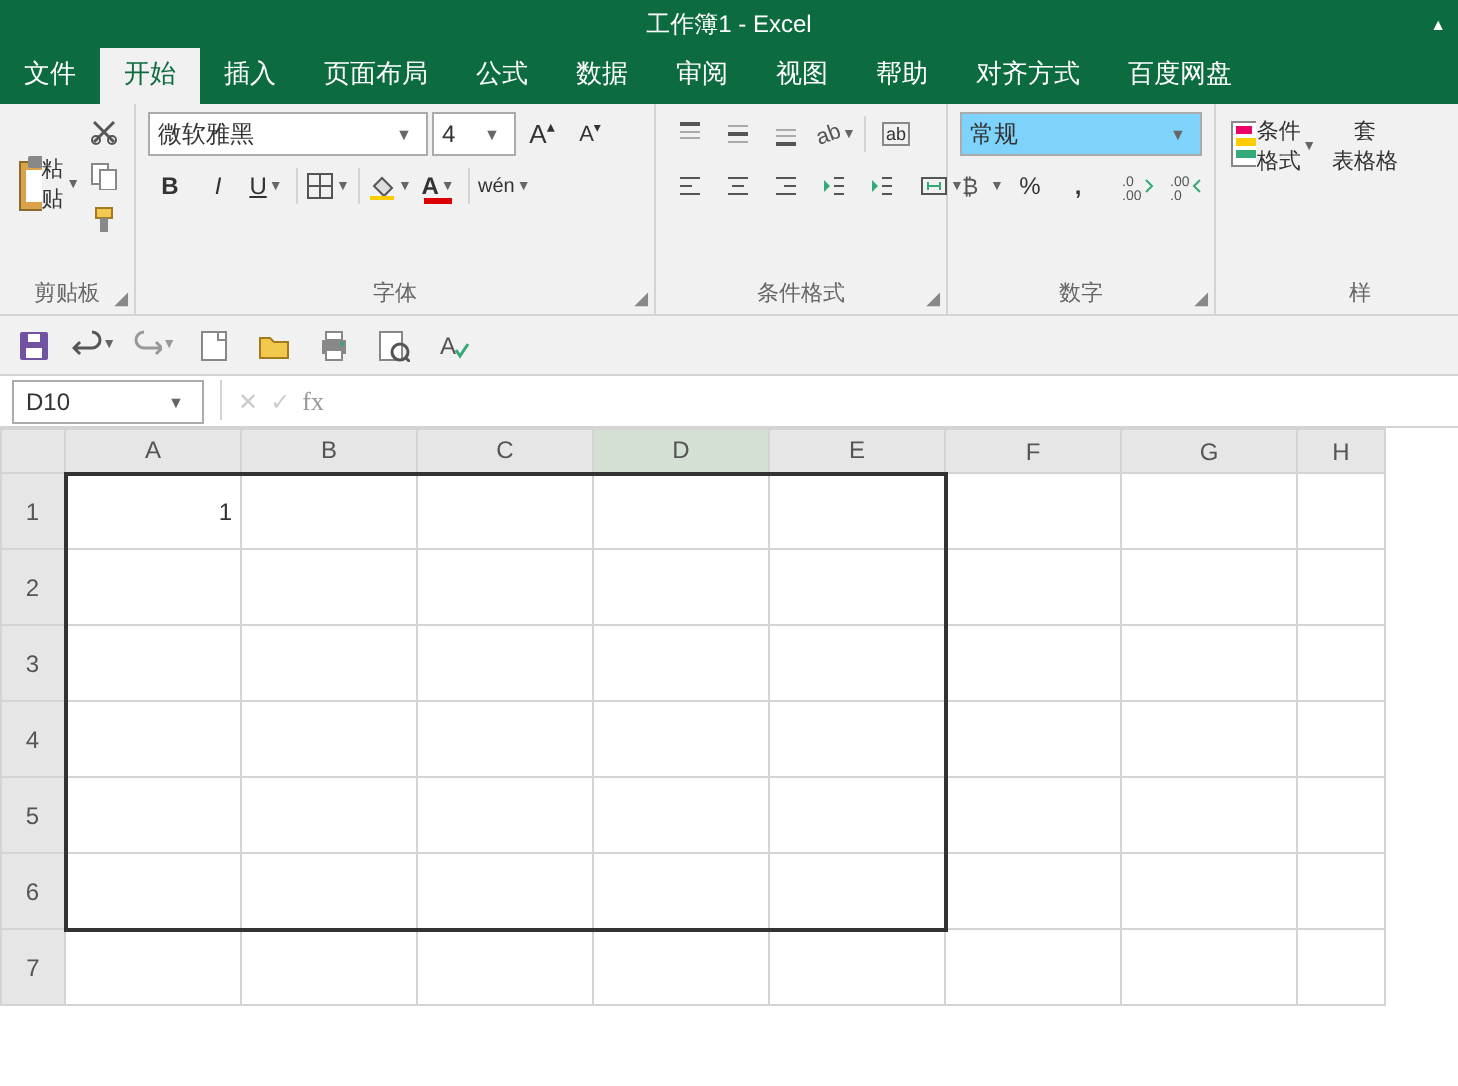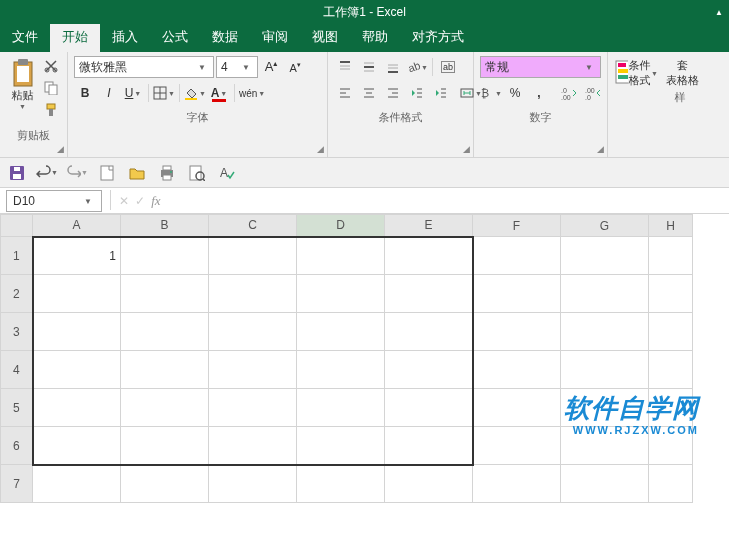--- a/index.html
+++ b/index.html
@@ -4,49 +4,49 @@
 <style>
 *{box-sizing:border-box;margin:0;padding:0;font-family:"Microsoft YaHei",Arial,sans-serif}
 body{background:#fff;font-size:12px;color:#333;width:729px;overflow:hidden}
 .titlebar{background:#0c6b3f;height:24px;display:flex;align-items:center;justify-content:center;position:relative}
 .titlebar .title{color:#fff;font-size:12px}
 .titlebar .caret{position:absolute;right:6px;color:#fff;font-size:8px}
 .tabs{background:#0c6b3f;height:28px;display:flex;align-items:flex-end}
 .tab{color:#fff;padding:6px 12px;cursor:pointer;font-size:13px}
 .tab.active{background:#f1f1f1;color:#0c6b3f;border-radius:2px 2px 0 0}
 .ribbon{background:#f1f1f1;border-bottom:1px solid #d4d4d4;display:flex;height:106px}
-.group{border-right:1px solid #d4d4d4;padding:4px 6px 0 6px;display:flex;flex-direction:column;justify-content:flex-start;position:relative}
+.group{border-right:1px solid #d4d4d4;padding:4px 6px 0 6px;display:flex;flex-direction:column;justify-content:space-between;position:relative}
 .group-label{text-align:center;font-size:11px;color:#666;padding:2px 0 3px 0}
 .group-label .dl{position:absolute;right:3px;bottom:3px;font-size:9px;color:#888;cursor:pointer}
 .clipboard{width:68px}
 .clipboard-top{display:flex;gap:2px;height:70px}
-.paste-big{width:34px;display:flex;flex-direction:column;align-items:center;cursor:pointer;padding-top:2px}
+.paste-big{width:34px;display:flex;flex-direction:row;align-items:center;cursor:pointer;padding-top:2px}
 .clip-small{display:flex;flex-direction:column;gap:2px}
 .sbtn{width:20px;height:20px;display:flex;align-items:center;justify-content:center;cursor:pointer}
 .font{width:260px}
 .font-row{display:flex;align-items:center;gap:2px;margin-bottom:4px}
 .fontname{width:140px;height:22px;border:1px solid #ababab;background:#fff;display:flex;align-items:center;padding:0 4px;font-size:12px}
 .fontsize{width:42px;height:22px;border:1px solid #ababab;background:#fff;display:flex;align-items:center;padding:0 4px;font-size:12px}
 .dd{width:14px;text-align:center;color:#666;font-size:8px;cursor:pointer}
 .ibtn{min-width:22px;height:22px;display:flex;align-items:center;justify-content:center;cursor:pointer;position:relative}
 .ibtn .ddl{font-size:7px;color:#666;margin-left:1px}
 .sep{width:1px;height:18px;background:#d4d4d4;margin:0 2px}
 .align{width:146px}
 .number{width:134px}
-.numfmt{width:123px;height:22px;border:1px solid #ababab;background:#f0abfc;display:flex;align-items:center;padding:0 4px;font-size:12px}
+.numfmt{width:123px;height:22px;border:1px solid #ababab;background:#7dd3fc;display:flex;align-items:center;padding:0 4px;font-size:12px}
 .styles{width:56px}
 .bigbtn{display:flex;flex-direction:row;align-items:center;cursor:pointer;width:46px;padding-top:2px}
 .bigbtn svg{margin-bottom:2px}
 .bigbtn-label{font-size:11px;text-align:center}
 .qat{background:#f1f1f1;height:30px;border-bottom:1px solid #d4d4d4;display:flex;align-items:center;padding:0 6px;gap:8px}
 .qbtn{width:22px;height:22px;display:flex;align-items:center;justify-content:center;cursor:pointer}
 .namebox-row{height:26px;display:flex;border-bottom:1px solid #d4d4d4;padding:2px 6px;gap:8px}
 .namebox{width:96px;height:22px;border:1px solid #ababab;background:#fff;display:flex;align-items:center;padding:0 6px;font-size:12px}
 .fx-btns{display:flex;align-items:center;gap:6px;color:#999}
-.fx-btns .fx{font-style:italic;font-family:serif;font-size:13px}
+.fx-btns .fx{font-family:serif;font-size:13px}
 .grid-wrap{position:relative}
 .grid{border-collapse:collapse;table-layout:fixed}
 .grid th,.grid td{border:1px solid #d4d4d4;font-weight:normal;font-size:12px}
 .colhdr{background:#e6e6e6;height:22px;width:88px;text-align:center;color:#555}
 .corner{background:#e6e6e6;width:32px;height:22px}
 .rowhdr{background:#e6e6e6;width:32px;text-align:center;color:#555}
 .cell{height:38px;width:88px;padding:0 4px;text-align:left;vertical-align:middle;background:#fff}
 .cell.r{text-align:right}
 .colhdr.sel{background:#d3e0d3}
 .thick-b{border-bottom:2px solid #333!important}
@@ -62,26 +62,28 @@
 
 <div class="titlebar">
   <span class="title">工作簿1 - Excel</span>
   <span class="caret">▲</span>
 </div>
 
 <div class="tabs">
   <div class="tab">文件</div>
   <div class="tab active">开始</div>
   <div class="tab">插入</div>
+  <div class="tab">页面布局</div>
   <div class="tab">公式</div>
   <div class="tab">数据</div>
   <div class="tab">审阅</div>
   <div class="tab">视图</div>
   <div class="tab">帮助</div>
   <div class="tab">对齐方式</div>
+  <div class="tab">百度网盘</div>
 </div>
 
 <div class="ribbon">
 
   <div class="group clipboard">
     <div class="clipboard-top">
       <div class="paste-big">
         <svg width="26" height="30">
             <rect x="4" y="4" width="18" height="24" fill="#d9a34a" stroke="#8a6a2e"></rect>
             <rect x="8" y="1" width="10" height="6" rx="1" fill="#888"></rect>
@@ -492,17 +494,13 @@
     <td class="cell"></td>
     <td class="cell"></td>
     <td class="cell"></td>
     <td class="cell"></td>
     <td class="cell"></td>
     <td class="cell"></td>
     <td class="cell" style="width:44px"></td>
   </tr>
 </tbody>
     </table>
-<div class="watermark">
-  <div class="wm1">软件自学网</div>
-  <div class="wm2">WWW.RJZXW.COM</div>
 </div>
-</div>
 
 </body></html>

